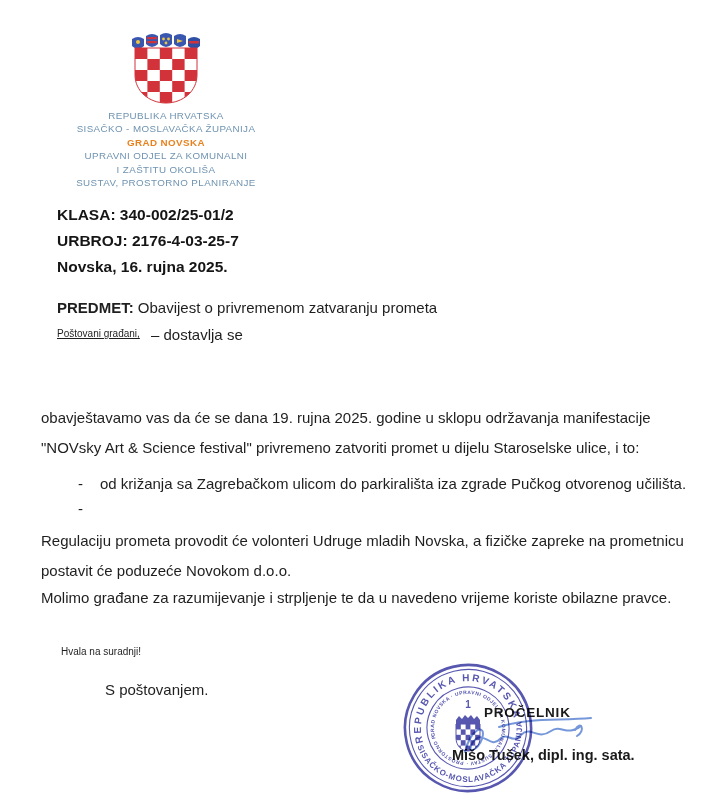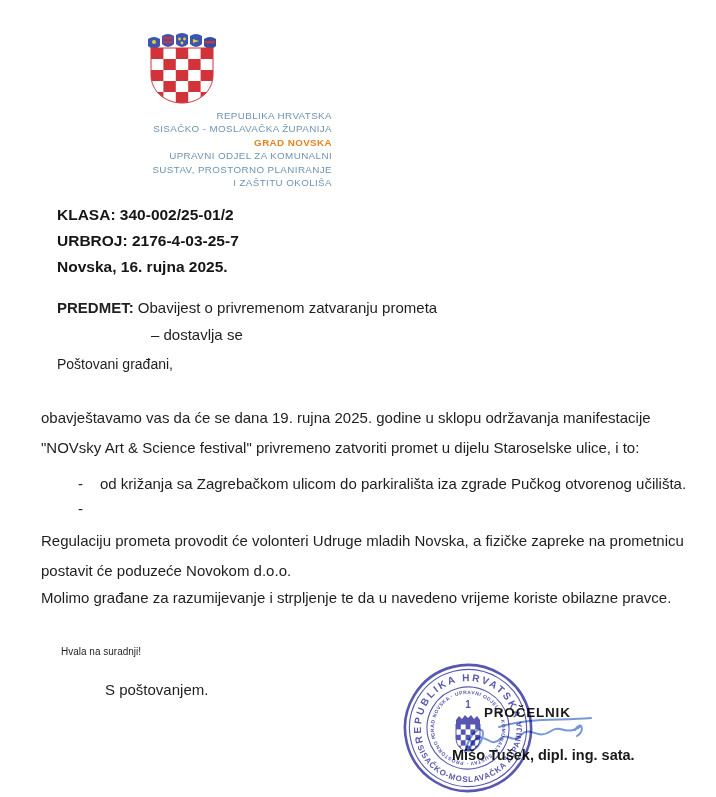--- a/index.html
+++ b/index.html
@@ -1,31 +1,31 @@
 <!DOCTYPE html>
 <html><head>
 <meta charset="utf-8">
 <style>
   html,body{margin:0;padding:0;background:#ffffff;}
   .page{
     position:relative;width:716px;height:797px;background:#ffffff;overflow:hidden;
     font-family:"Liberation Sans",sans-serif;color:#1f1f1f;
   }
   
-  .letterhead{position:absolute;left:32px;top:33px;width:300px;text-align:right;}
+  .letterhead{position:absolute;left:16px;top:33px;width:300px;text-align:center;}
   .coa{display:block;margin:0 auto 4px auto;}
   .lh-line{font-size:9.8px;line-height:13.4px;letter-spacing:.4px;font-weight:500;color:#6f93b1;}
   .lh-line.orange{color:#e8821e;font-weight:700;}
   
   .refblock{position:absolute;left:57px;top:202px;font-size:15.5px;font-weight:700;line-height:26px;color:#151515;}
   
   .subject{position:absolute;left:57px;top:294px;font-size:15px;line-height:27px;}
   .subject .lbl{font-weight:700;text-align:right;}
   .subject .cont{padding-left:94px;}
-  .salutation{position:absolute;left:57px;top:356px;font-size:14px;}
+  .salutation{position:absolute;left:57px;top:328px;font-size:10px;text-decoration:underline;}
   
   .para{position:absolute;left:41px;width:652px;font-size:15px;line-height:30px;}
   .p1{top:403px;}
   .bullets{position:absolute;left:78px;top:471px;width:630px;font-size:15px;}
   .bullet{display:flex;line-height:25px;}
   .bullet .mark{width:22px;flex:0 0 22px;text-align:left;}
   .p2{top:526px;}
   .p3{top:583px;width:660px;}
   .thanks{position:absolute;left:61px;top:646px;font-size:10px;}
   .regards{position:absolute;left:105px;top:681px;font-size:15px;}
@@ -81,22 +81,22 @@
               <rect x="59.6" y="59" width="12.4" height="11"></rect>
           </g>
         </g>
         <path d="M10,15 H72 V42 C72,58 58,70 41,70 C24,70 10,58 10,42 Z" fill="none" stroke="#d2333a" stroke-width="1"></path>
       </g>
     </svg>
     <div class="lh-line">REPUBLIKA HRVATSKA</div>
     <div class="lh-line">SISAČKO - MOSLAVAČKA ŽUPANIJA</div>
     <div class="lh-line orange">GRAD NOVSKA</div>
     <div class="lh-line">UPRAVNI ODJEL ZA KOMUNALNI</div>
+    <div class="lh-line">I ZAŠTITU OKOLIŠA</div>
     <div class="lh-line">SUSTAV, PROSTORNO PLANIRANJE</div>
-    <div class="lh-line">I ZAŠTITU OKOLIŠA</div>
   </div>
 
   <div class="refblock">
     <div>KLASA: 340-002/25-01/2</div>
     <div>URBROJ: 2176-4-03-25-7</div>
     <div>Novska, 16. rujna 2025.</div>
   </div>
 
   <div class="subject">
     <div><span class="lbl">PREDMET:</span><span> Obavijest o privremenom zatvaranju prometa</span></div>

